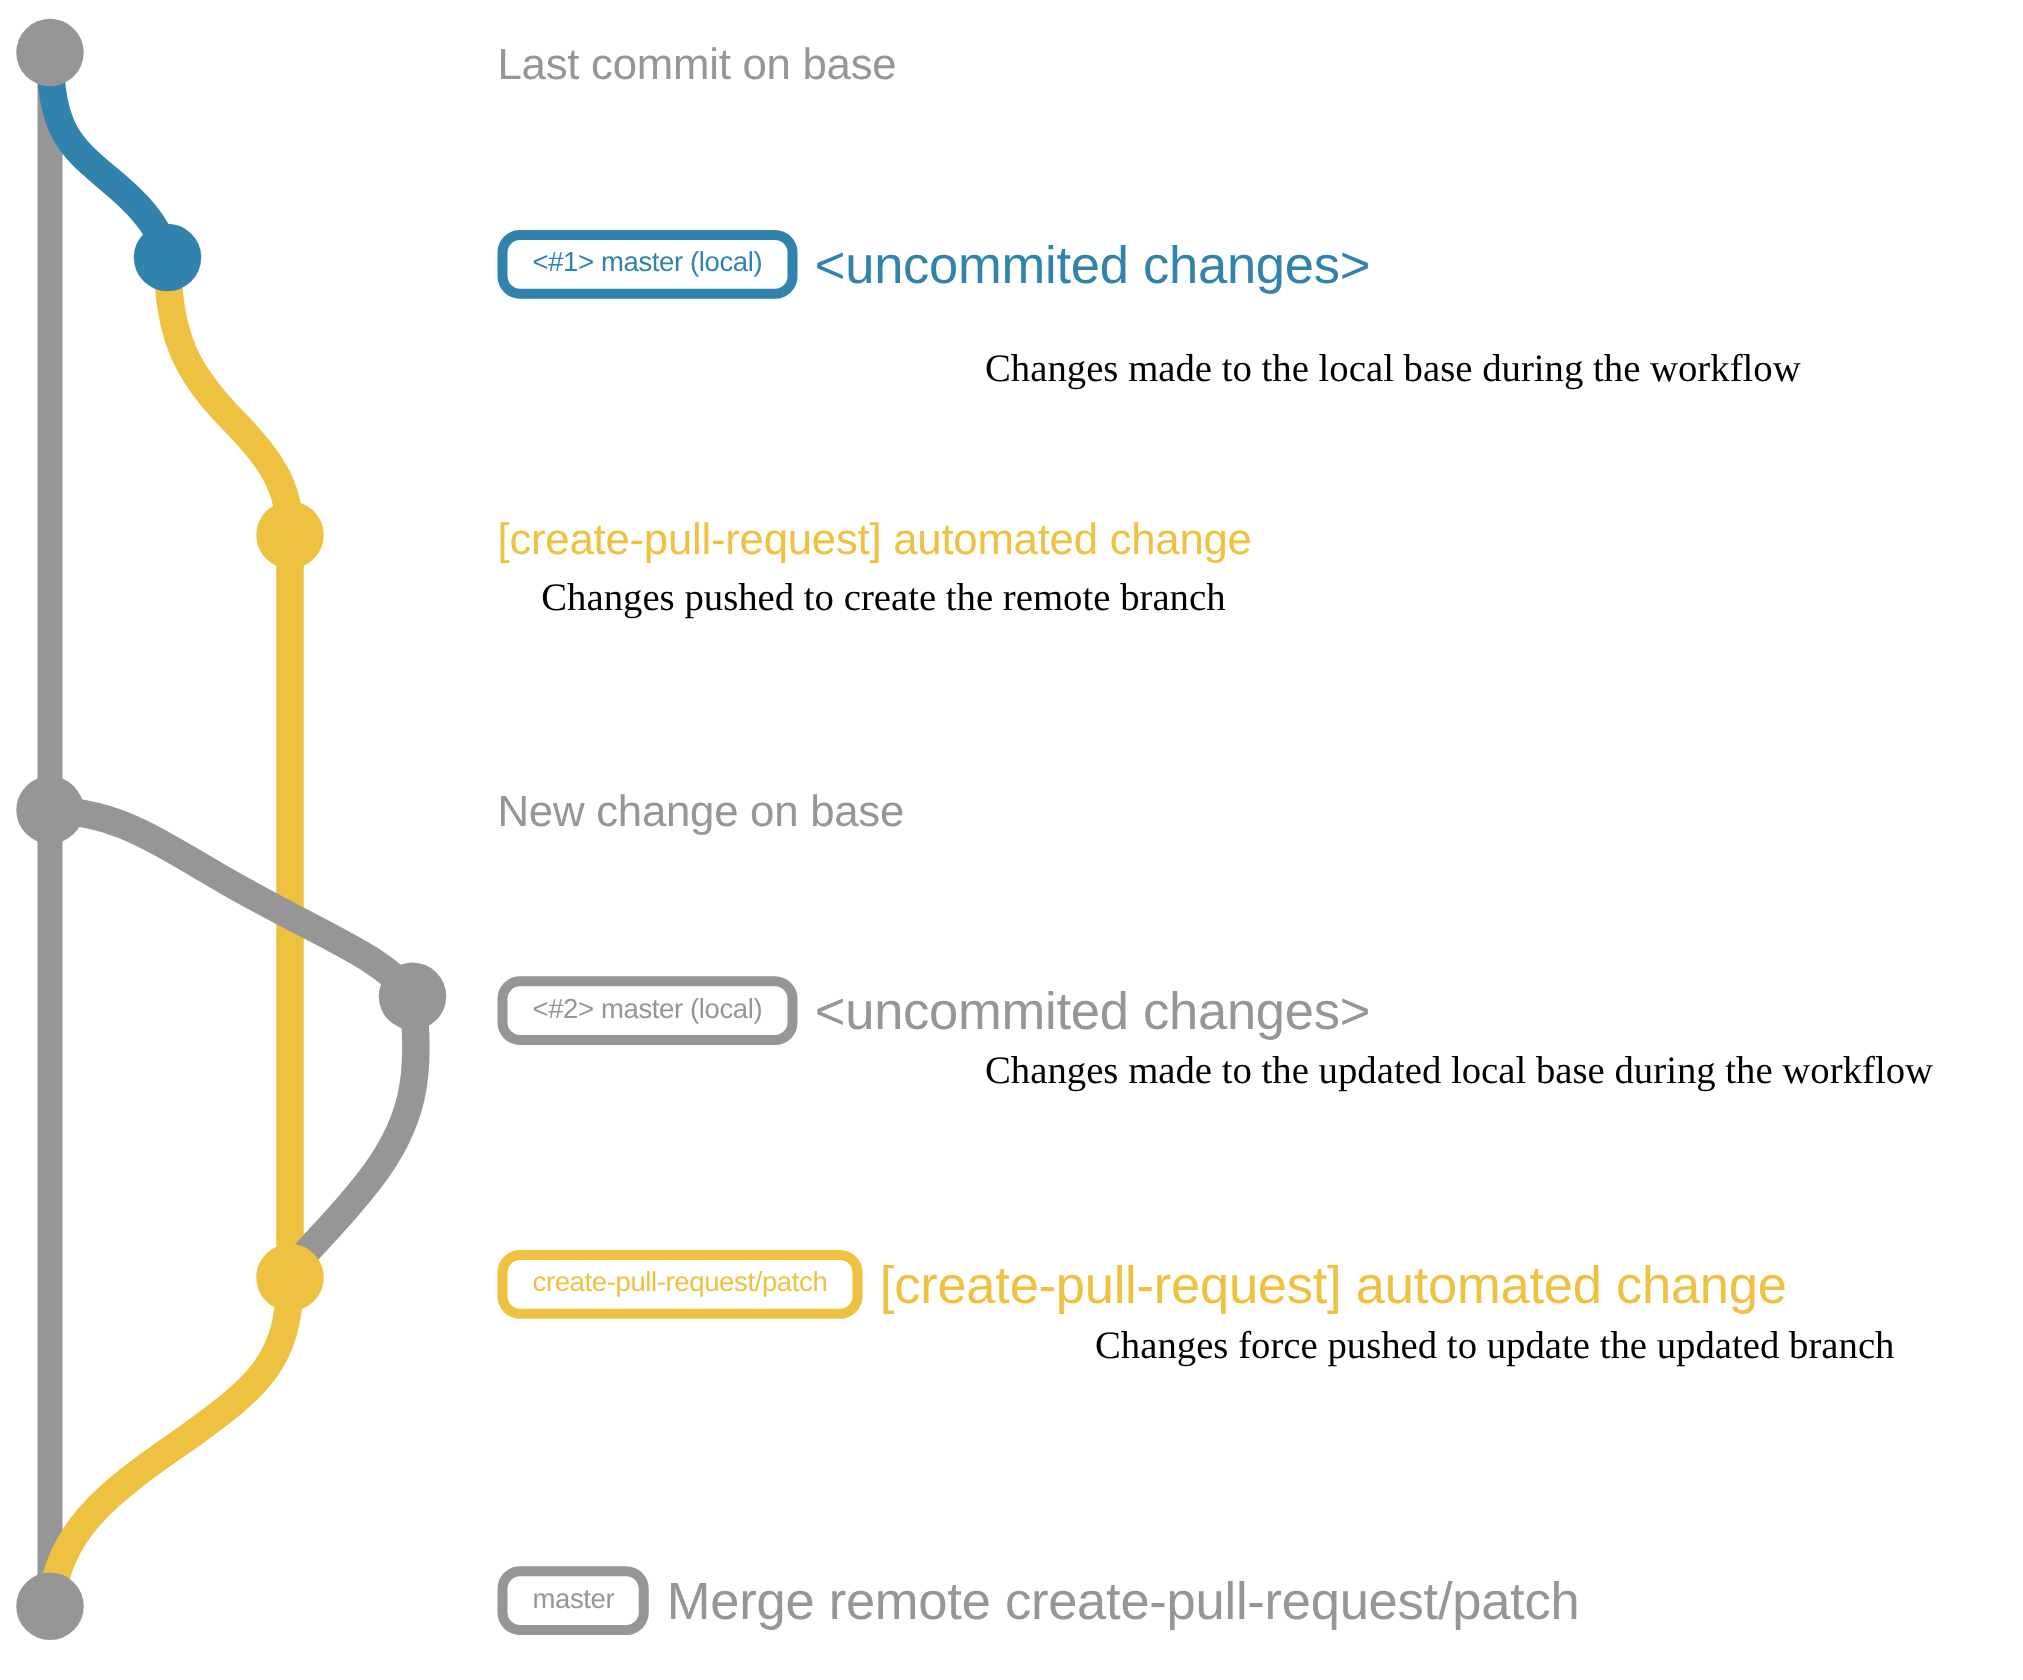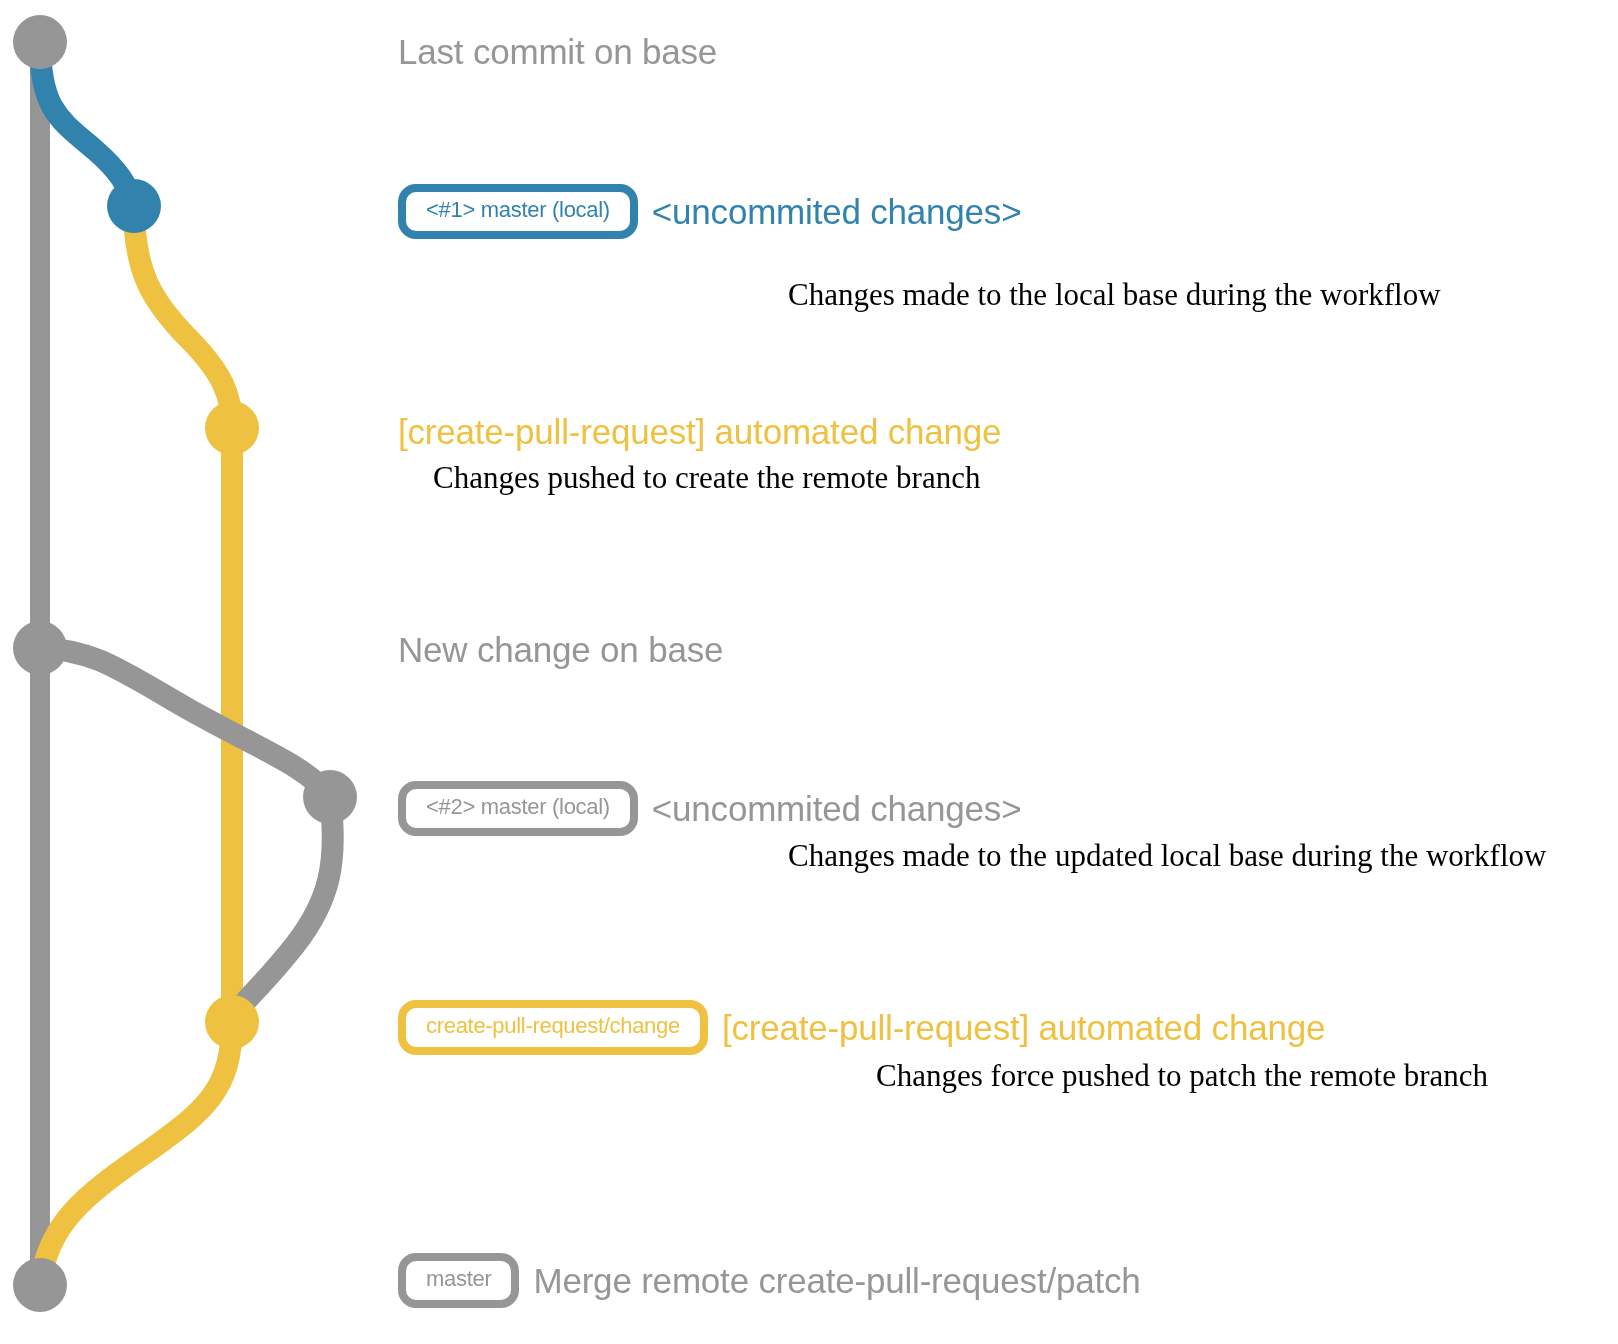--- a/index.html
+++ b/index.html
@@ -63,21 +63,21 @@
     line-height: 1;
     color: #969696;
     background: #ffffff;
     letter-spacing: -0.3px;
   }
   .badge.blue   { border-color: #3183ad; color: #3183ad; }
   .badge.yellow { border-color: #eec240; color: #eec240; }
   .badge.gray   { border-color: #969696; color: #969696; }
 
   .subject {
-    font-size: 35px;
+    font-size: 42px;
     line-height: 1;
     letter-spacing: -0.2px;
     color: #969696;
   }
   .subject.blue   { color: #3183ad; }
   .subject.yellow { color: #eec240; }
   .subject.gray   { color: #969696; }
 
   
   .note {
@@ -139,23 +139,23 @@
     <div class="headline gray">New change on base</div>
   </div>
 
   <div class="row badge-line" style="left:398px; top:781px;">
     <span class="badge gray">&lt;#2&gt; master (local)</span>
     <span class="subject gray">&lt;uncommited changes&gt;</span>
   </div>
   <div class="note" style="left:788px; top:840px;">Changes made to the updated local base during the workflow</div>
 
   <div class="row badge-line" style="left:398px; top:1000px;">
-    <span class="badge yellow">create-pull-request/change</span>
+    <span class="badge yellow">create-pull-request/patch</span>
     <span class="subject yellow">[create-pull-request] automated change</span>
   </div>
-  <div class="note" style="left:876px; top:1060px;">Changes force pushed to patch the remote branch</div>
+  <div class="note" style="left:876px; top:1060px;">Changes force pushed to update the updated branch</div>
 
   <div class="row badge-line" style="left:398px; top:1229px;margin-top:24px;">
     <span class="badge gray">master</span>
     <span class="subject gray">Merge remote create-pull-request/patch</span>
   </div>
 
 </div>
 
 </body></html>

